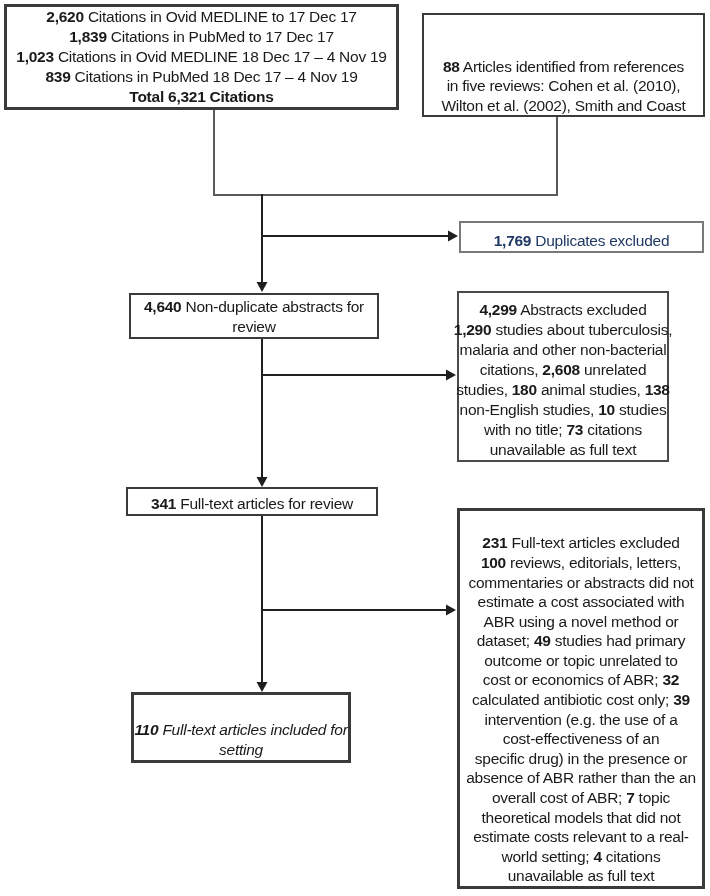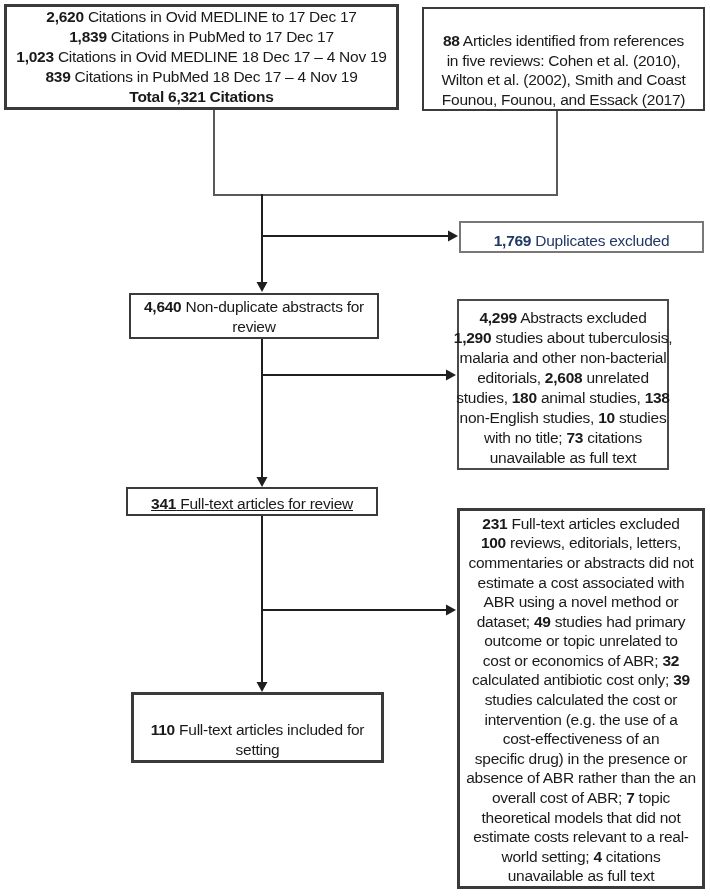--- a/index.html
+++ b/index.html
@@ -36,27 +36,27 @@
     line-height: 20px;
     letter-spacing: -0.25px;
   }
   .fbox .tline {
     white-space: nowrap;
   }
   .fbox b { font-weight: bold; }
 
   
   #box-citations      { left: 4px;   top: 4px;   width: 395px; height: 106px; border-width: 3px; }
-  #box-references     { left: 422px; top: 7px;   width: 283px; height: 104px; line-height: 19.5px; }
+  #box-references     { left: 422px; top: 13px;   width: 283px; height: 104px; line-height: 19.5px; }
   #box-duplicates     { left: 459px; top: 221px; width: 245px; height: 32px;  border-color: #787878; }
   #box-nondup         { left: 129px; top: 293px; width: 250px; height: 46px;  }
-  #box-abs-excluded   { left: 457px; top: 299px; width: 212px; height: 171px; border-color: #4a4a4a; }
-  #box-fulltext       { left: 126px; top: 487px; width: 252px; height: 29px; text-decoration: underline;  }
+  #box-abs-excluded   { left: 457px; top: 291px; width: 212px; height: 171px; border-color: #4a4a4a; }
+  #box-fulltext       { left: 126px; top: 487px; width: 252px; height: 29px;  }
   #box-ft-excluded    { left: 457px; top: 508px; width: 248px; height: 381px; border-width: 3px; line-height: 19.6px; }
-  #box-included       { left: 131px; top: 692px; width: 253px; height: 71px;  border-width: 3px; }
+  #box-included       { left: 131px; top: 692px; width: 220px; height: 71px;  border-width: 3px; font-style: italic; }
 </style>
 </head>
 <body>
 
 <div id="stage">
 
   <svg id="connectors" viewBox="0 0 710 896" xmlns="http://www.w3.org/2000/svg">
 
     <line x1="214" y1="110" x2="214" y2="196" stroke="#5a5a5a" stroke-width="2"></line>
     <line x1="557" y1="111" x2="557" y2="196" stroke="#5a5a5a" stroke-width="2"></line>
@@ -86,58 +86,56 @@
       <div class="tline"><b>1,839</b><span> Citations in PubMed to 17 Dec 17</span></div>
       <div class="tline"><b>1,023</b><span> Citations in Ovid MEDLINE 18 Dec 17 – 4 Nov 19</span></div>
       <div class="tline"><b>839</b><span> Citations in PubMed 18 Dec 17 – 4 Nov 19</span></div>
       <div class="tline"><b>Total 6,321 Citations</b></div>
     </div>
 
   <div class="fbox" id="box-references">
       <div class="tline"><b>88</b><span> Articles identified from references</span></div>
       <div class="tline"><span>in five reviews: Cohen et al. (2010),</span></div>
       <div class="tline"><span>Wilton et al. (2002), Smith and Coast</span></div>
-      <div class="tline"><span>Founou, Founou, and Essack (2017)</span></div>
     </div>
 
   <div class="fbox" id="box-duplicates" style="color: rgb(31, 56, 100);">
       <div class="tline"><b>1,769</b><span> Duplicates excluded</span></div>
     </div>
 
   <div class="fbox" id="box-nondup">
       <div class="tline"><b>4,640</b><span> Non-duplicate abstracts for</span></div>
       <div class="tline"><span>review</span></div>
     </div>
 
   <div class="fbox" id="box-abs-excluded">
       <div class="tline"><b>4,299</b><span> Abstracts excluded</span></div>
       <div class="tline"><b>1,290</b><span> studies about tuberculosis,</span></div>
       <div class="tline"><span>malaria and other non-bacterial</span></div>
-      <div class="tline"><span>editorials, </span><b>2,608</b><span> unrelated</span></div>
+      <div class="tline"><span>citations, </span><b>2,608</b><span> unrelated</span></div>
       <div class="tline"><span>studies, </span><b>180</b><span> animal studies, </span><b>138</b></div>
       <div class="tline"><span>non-English studies, </span><b>10</b><span> studies</span></div>
       <div class="tline"><span>with no title; </span><b>73</b><span> citations</span></div>
       <div class="tline"><span>unavailable as full text</span></div>
     </div>
 
   <div class="fbox" id="box-fulltext">
       <div class="tline"><b>341</b><span> Full-text articles for review</span></div>
     </div>
 
   <div class="fbox" id="box-ft-excluded">
       <div class="tline"><b>231</b><span> Full-text articles excluded</span></div>
       <div class="tline"><b>100</b><span> reviews, editorials, letters,</span></div>
       <div class="tline"><span>commentaries or abstracts did not</span></div>
       <div class="tline"><span>estimate a cost associated with</span></div>
       <div class="tline"><span>ABR using a novel method or</span></div>
       <div class="tline"><span>dataset; </span><b>49</b><span> studies had primary</span></div>
       <div class="tline"><span>outcome or topic unrelated to</span></div>
       <div class="tline"><span>cost or economics of ABR; </span><b>32</b></div>
       <div class="tline"><span>calculated antibiotic cost only; </span><b>39</b></div>
-      <div class="tline"><span>studies calculated the cost or</span></div>
       <div class="tline"><span>intervention (e.g. the use of a</span></div>
       <div class="tline"><span>cost-effectiveness of an</span></div>
       <div class="tline"><span>specific drug) in the presence or</span></div>
       <div class="tline"><span>absence of ABR rather than the an</span></div>
       <div class="tline"><span>overall cost of ABR; </span><b>7</b><span> topic</span></div>
       <div class="tline"><span>theoretical models that did not</span></div>
       <div class="tline"><span>estimate costs relevant to a real-</span></div>
       <div class="tline"><span>world setting; </span><b>4</b><span> citations</span></div>
       <div class="tline"><span>unavailable as full text</span></div>
     </div>

